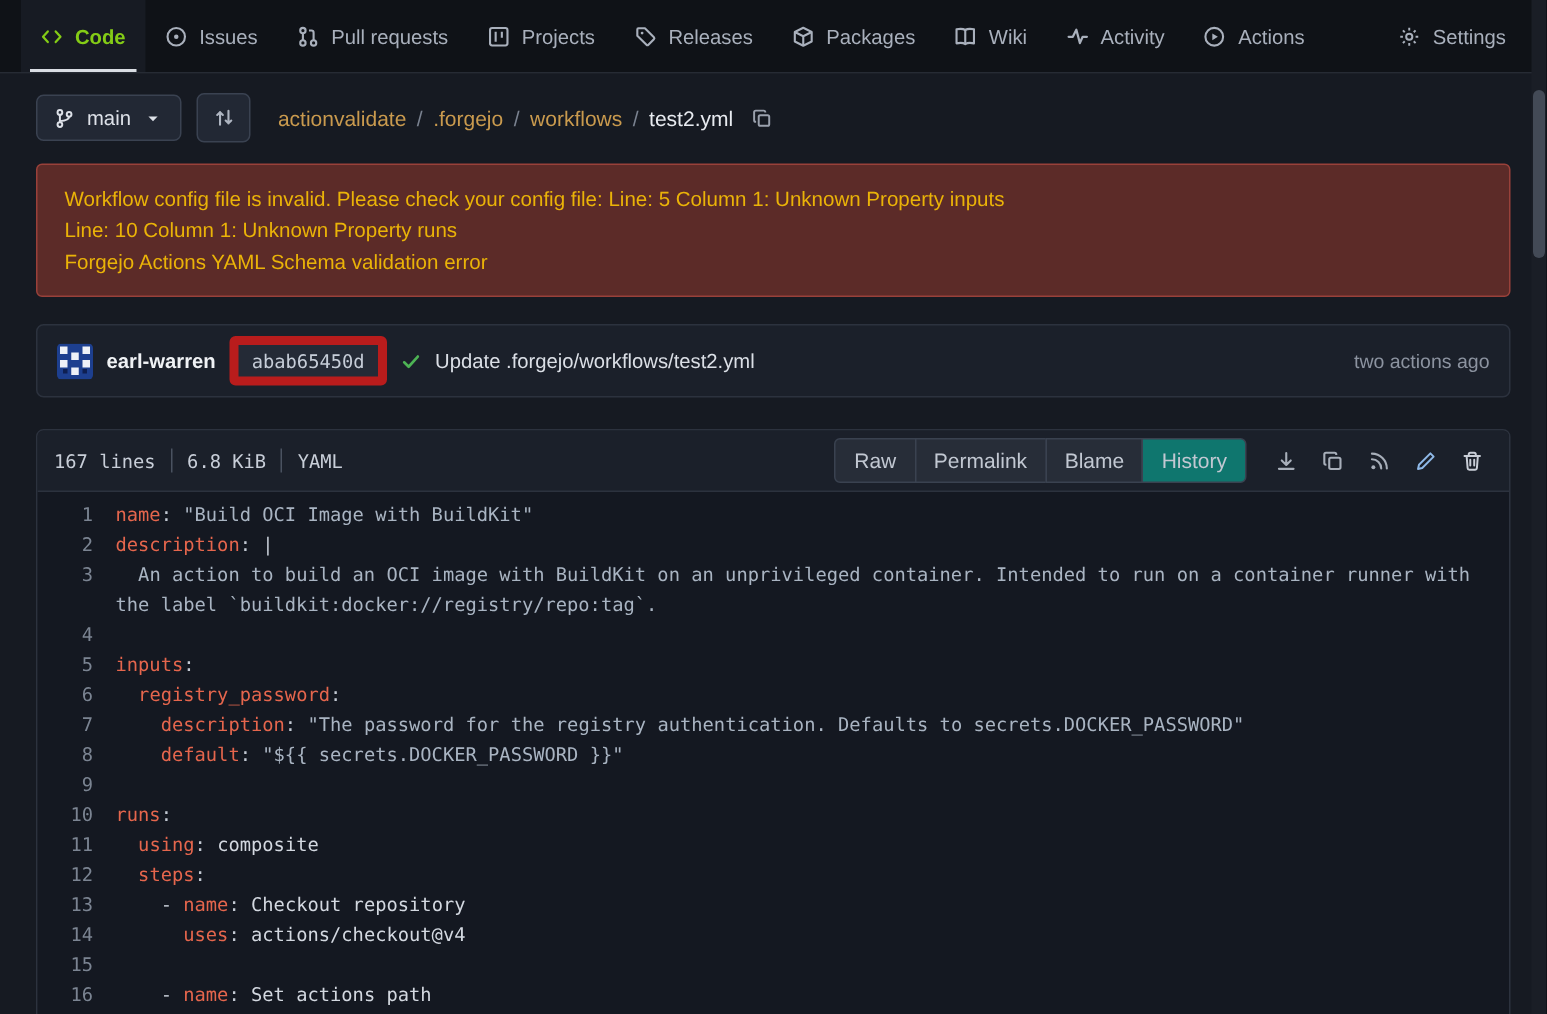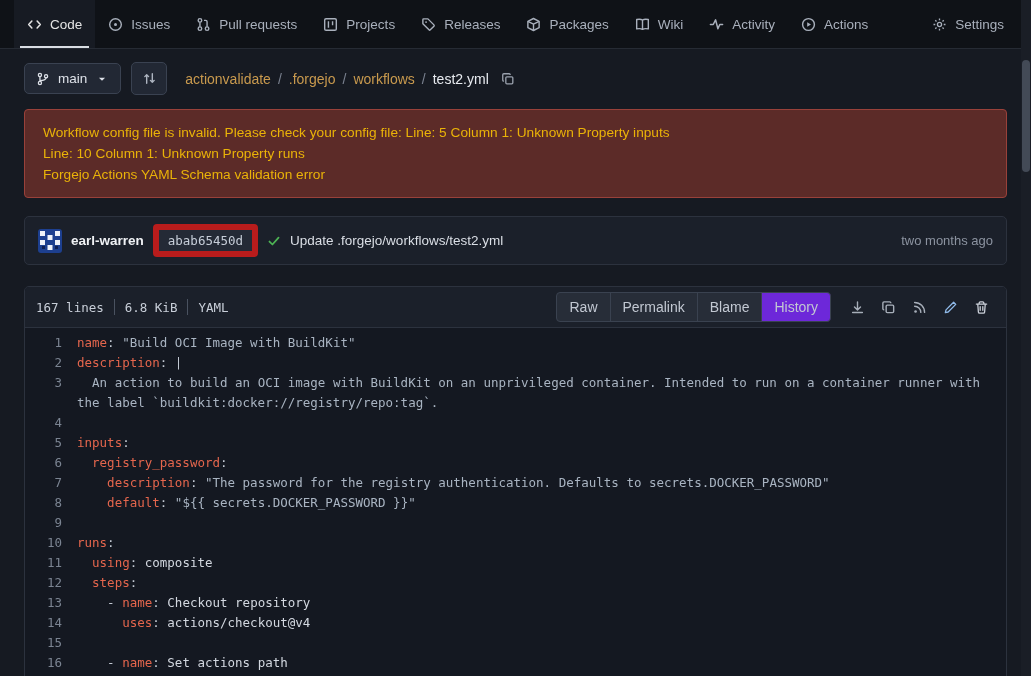--- a/index.html
+++ b/index.html
@@ -3,21 +3,21 @@
 <meta charset="utf-8">
 <style>
   * { box-sizing: border-box; margin: 0; padding: 0; }
   html,body { background:#0c0f14; }
   body { font-family: "Liberation Sans", sans-serif; }
   .screen { position: relative; width: 1031px; height: 676px; background:#161a22; overflow: hidden; color:#d6dae2; }
 
   
   .topnav { display:flex; align-items:stretch; background:#0f1217; height:49px; padding:0 14px; border-bottom:1px solid #262b34; }
   .nav-item { display:flex; align-items:center; gap:8px; padding:0 13px; color:#a9b0bc; font-size:13.5px; cursor:pointer; position:relative; white-space:nowrap; }
-  .nav-item.active { color:#e5e5e5; font-weight:normal; background:#171b23; }
+  .nav-item.active { color:#84cc16; font-weight:bold; background:#171b23; }
   .nav-item.active::after { content:""; position:absolute; left:6px; right:6px; bottom:0; height:2px; background:#d9dde3; }
   .nav-spacer { flex:1; }
   .ico { display:inline-flex; align-items:center; justify-content:center; }
   .ico svg { width:15px; height:15px; display:block; }
 
   
   .branch-row { display:flex; align-items:center; gap:10px; margin:13px 24px 14px; }
   .branch-btn { display:inline-flex; align-items:center; gap:8px; background:#222834; border:1px solid #3a4251; border-radius:5px; padding:7px 11px; color:#dde1e8; font-size:13.5px; cursor:pointer; font-family:inherit; }
   .branch-btn .ico svg { width:14px; height:14px; }
   .sq-btn { display:inline-flex; align-items:center; justify-content:center; width:36px; height:33px; background:#222834; border:1px solid #3a4251; border-radius:5px; color:#aeb5c1; cursor:pointer; }
@@ -44,21 +44,21 @@
 
   
   .file-box { margin:0 24px; border:1px solid #2c323e; border-radius:5px 5px 0 0; overflow:hidden; }
   .file-header { height:41px; background:#1b202a; border-bottom:1px solid #2c323e; display:flex; align-items:center; padding:0 11px; }
   .file-meta { display:flex; align-items:center; font-family:"DejaVu Sans Mono", monospace; font-size:12.5px; color:#c8ced8; }
   .meta-div { width:1px; height:16px; background:#4a5260; margin:0 10px; }
   .seg { display:flex; margin-left:auto; }
   .seg-btn { background:#272d38; border:1px solid #3a4250; color:#c2c8d2; font-size:14px; padding:6px 12px; cursor:pointer; font-family:inherit; }
   .seg-btn + .seg-btn { margin-left:-1px; }
   .seg-btn:first-child { border-radius:4px 0 0 4px; }
-  .seg-btn:last-child { border-radius:0 4px 4px 0; background:#6d28d9; }
+  .seg-btn:last-child { border-radius:0 4px 4px 0; background:#0f766e; }
   .actions { display:flex; align-items:center; gap:3px; margin-left:12px; }
   .icon-btn { width:28px; height:28px; display:inline-flex; align-items:center; justify-content:center; background:none; border:none; color:#a7aeb9; cursor:pointer; border-radius:4px; }
   .icon-btn svg { width:15px; height:15px; }
   .icon-btn[data-name="pencil-button"] { color:#8fb9e8; }
   .icon-btn[data-name="trash-button"] { color:#c9ced7; }
 
   
   .code-area { background:#141821; font-family:"DejaVu Sans Mono", monospace; font-size:12.5px; line-height:20px; padding-top:5px; }
   .code-line { display:flex; }
   .ln { width:52px; min-width:52px; text-align:right; padding-right:15px; color:#7b8492; cursor:pointer; user-select:none; }
@@ -244,21 +244,21 @@
         </svg>
     </span>
     <span class="commit-author" data-name="commit-author">earl-warren</span>
     <span class="commit-hash" data-name="commit-hash">abab65450d</span>
     <span class="commit-check" data-name="check-icon">
         <svg viewBox="0 0 16 16" fill="none" stroke="currentColor" stroke-width="2" stroke-linecap="round" stroke-linejoin="round">
           <path d="M2.8 8.6 6.2 12 13.2 4.2"></path>
         </svg>
       </span>
     <span class="commit-msg" data-name="commit-message">Update .forgejo/workflows/test2.yml</span>
-    <span class="commit-time" data-name="commit-time">two months ago</span>
+    <span class="commit-time" data-name="commit-time">two actions ago</span>
   </div>
 
   <div class="file-box" data-name="file-view">
     <div class="file-header" data-name="file-header">
       <div class="file-meta" data-name="file-meta">
         <span data-name="file-lines-count">167 lines</span>
         <span class="meta-div" data-name="meta-divider"></span>
         <span data-name="file-size">6.8 KiB</span>
         <span class="meta-div" data-name="meta-divider"></span>
         <span data-name="file-language">YAML</span>

